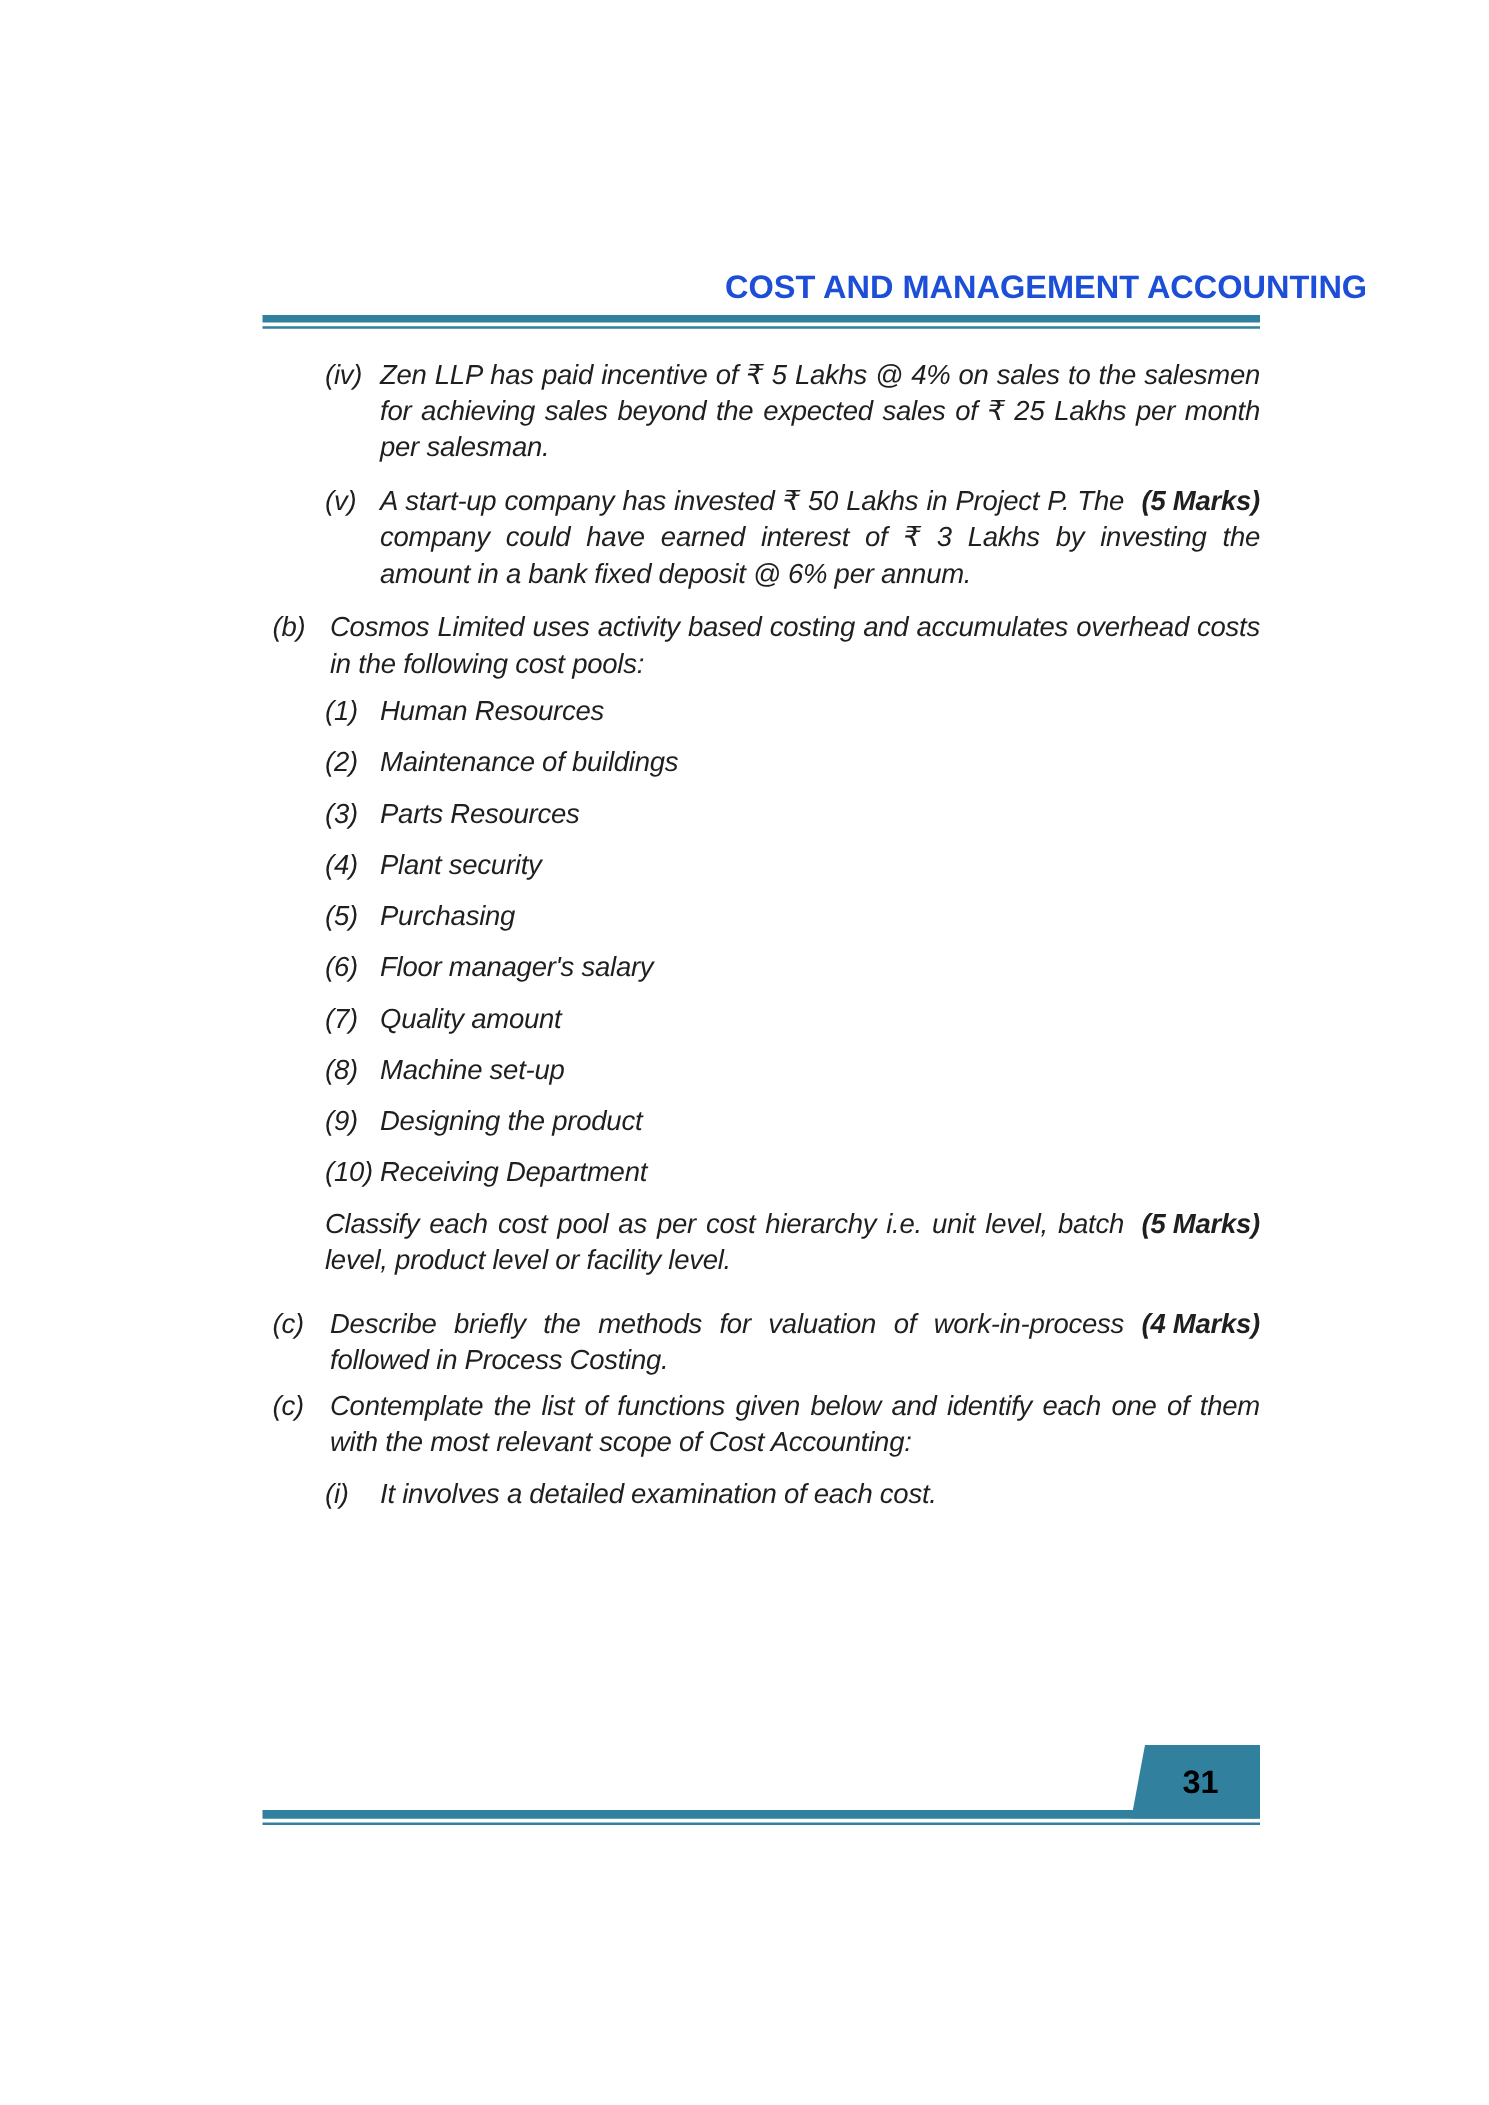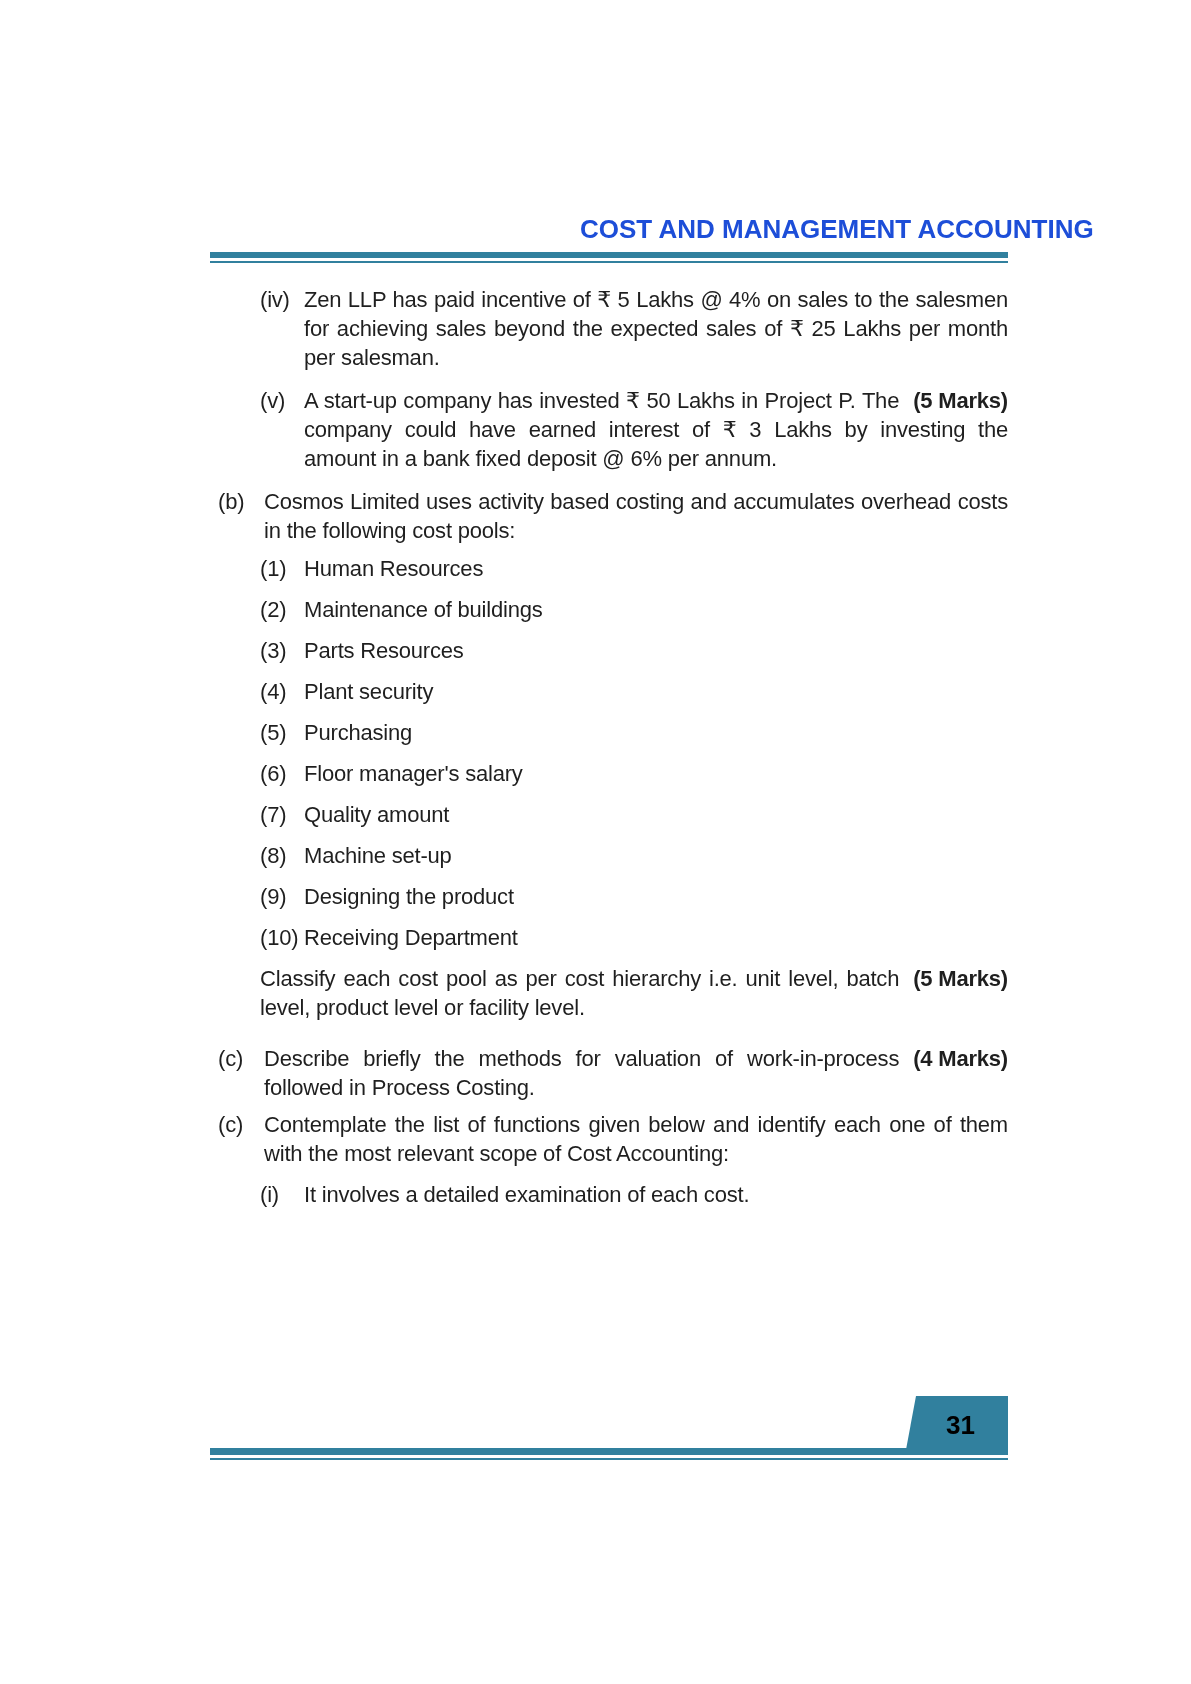--- a/index.html
+++ b/index.html
@@ -33,21 +33,21 @@
   }
   .rule { position:absolute; left:210px; width:798px; background:#31809E; }
   .rule.head-thick { top:252px; height:6px; }
   .rule.head-thin  { top:261px; height:2px; }
   .rule.foot-thick { top:1448px; height:7px; }
   .rule.foot-thin  { top:1458px; height:2px; }
 
   
   .content {
     position:absolute; left:218px; top:285px; width:790px;
-    font-size:22px; line-height:29px;
+    font-style:italic; font-size:22px; line-height:29px;
     letter-spacing:-0.2px;
   }
   .item { display:flex; }
   .item .marker { flex:0 0 auto; min-width:42px; padding-right:4px; }
   .item .text { flex:1 1 auto; text-align:justify; }
   .lvl2 { margin-left:42px; }
   .lvl2 .marker { min-width:40px; }
   .para { margin-left:42px; text-align:justify; }
   .or-divider { text-align:center; }
   .marks { float:right; font-weight:bold; padding-left:14px; }

